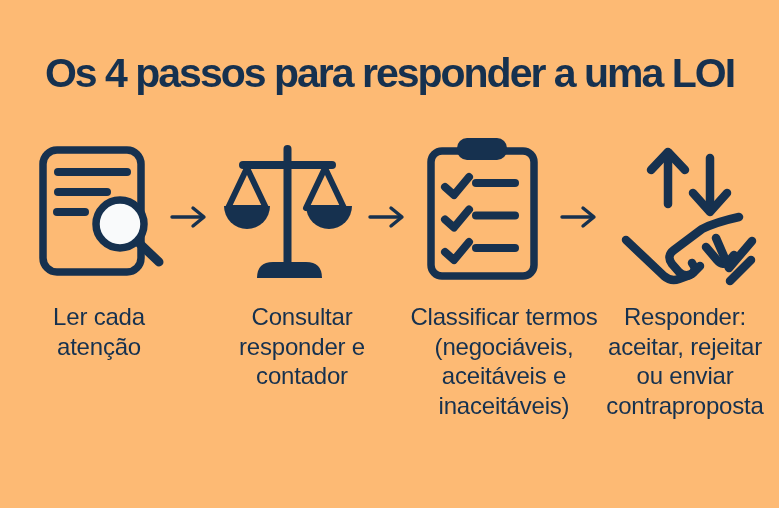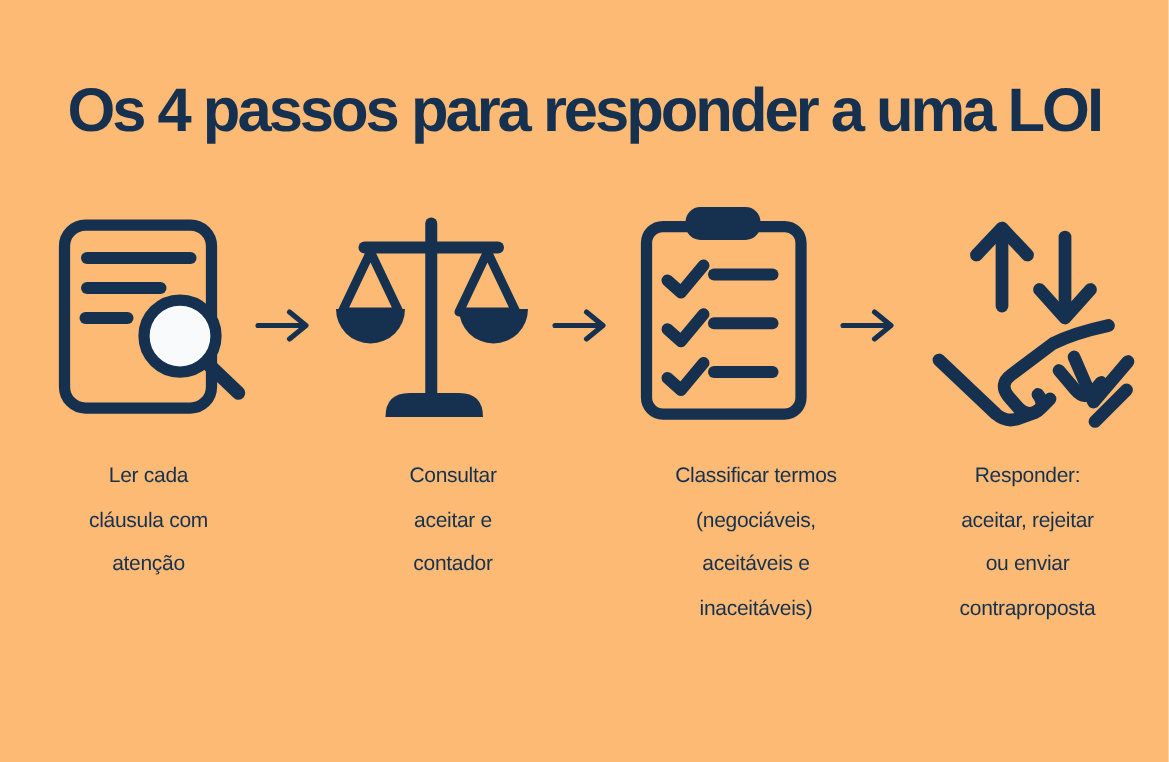--- a/index.html
+++ b/index.html
@@ -28,21 +28,21 @@
 
   .icon { position: absolute; }
   .icon svg { display: block; }
 
   .arrow { position: absolute; }
 
   .caption {
     position: absolute;
     top: 302px;
     text-align: center;
-    font-size: 14px;
+    font-size: 24px;
     line-height: 29.5px;
     letter-spacing: -0.2px;
     color: #16314f;
   }
   .caption div { white-space: nowrap; }
 
   #cap-1 { left: 18px;  width: 162px; }
   #cap-2 { left: 221px; width: 162px; }
   #cap-3 { left: 407px; width: 194px; }
   #cap-4 { left: 588px; width: 194px; }
@@ -129,27 +129,26 @@
       <path d="M8 98 L46 134 Q53 140 61 137 L72 133 Q80 129 74 121"></path>
       <path d="M121 75 Q98 80 84 87 L56 108 Q48 114 54 122 L61 130 Q68 137 76 130 L82 124"></path>
       <path d="M88 105 L99 118 Q105 125 111 119 L116 113"></path>
       <path d="M98 96 L111 126 L134 99"></path>
       <path d="M112 139 L133 118"></path>
     </svg>
   </div>
 
   <div class="caption" id="cap-1">
     <div>Ler cada</div>
-    <div>cláusula com</div>
     <div>atenção</div>
   </div>
 
   <div class="caption" id="cap-2">
     <div>Consultar</div>
-    <div>aceitar e</div>
+    <div>responder e</div>
     <div>contador</div>
   </div>
 
   <div class="caption" id="cap-3">
     <div>Classificar termos</div>
     <div>(negociáveis,</div>
     <div>aceitáveis e</div>
     <div>inaceitáveis)</div>
   </div>
 

